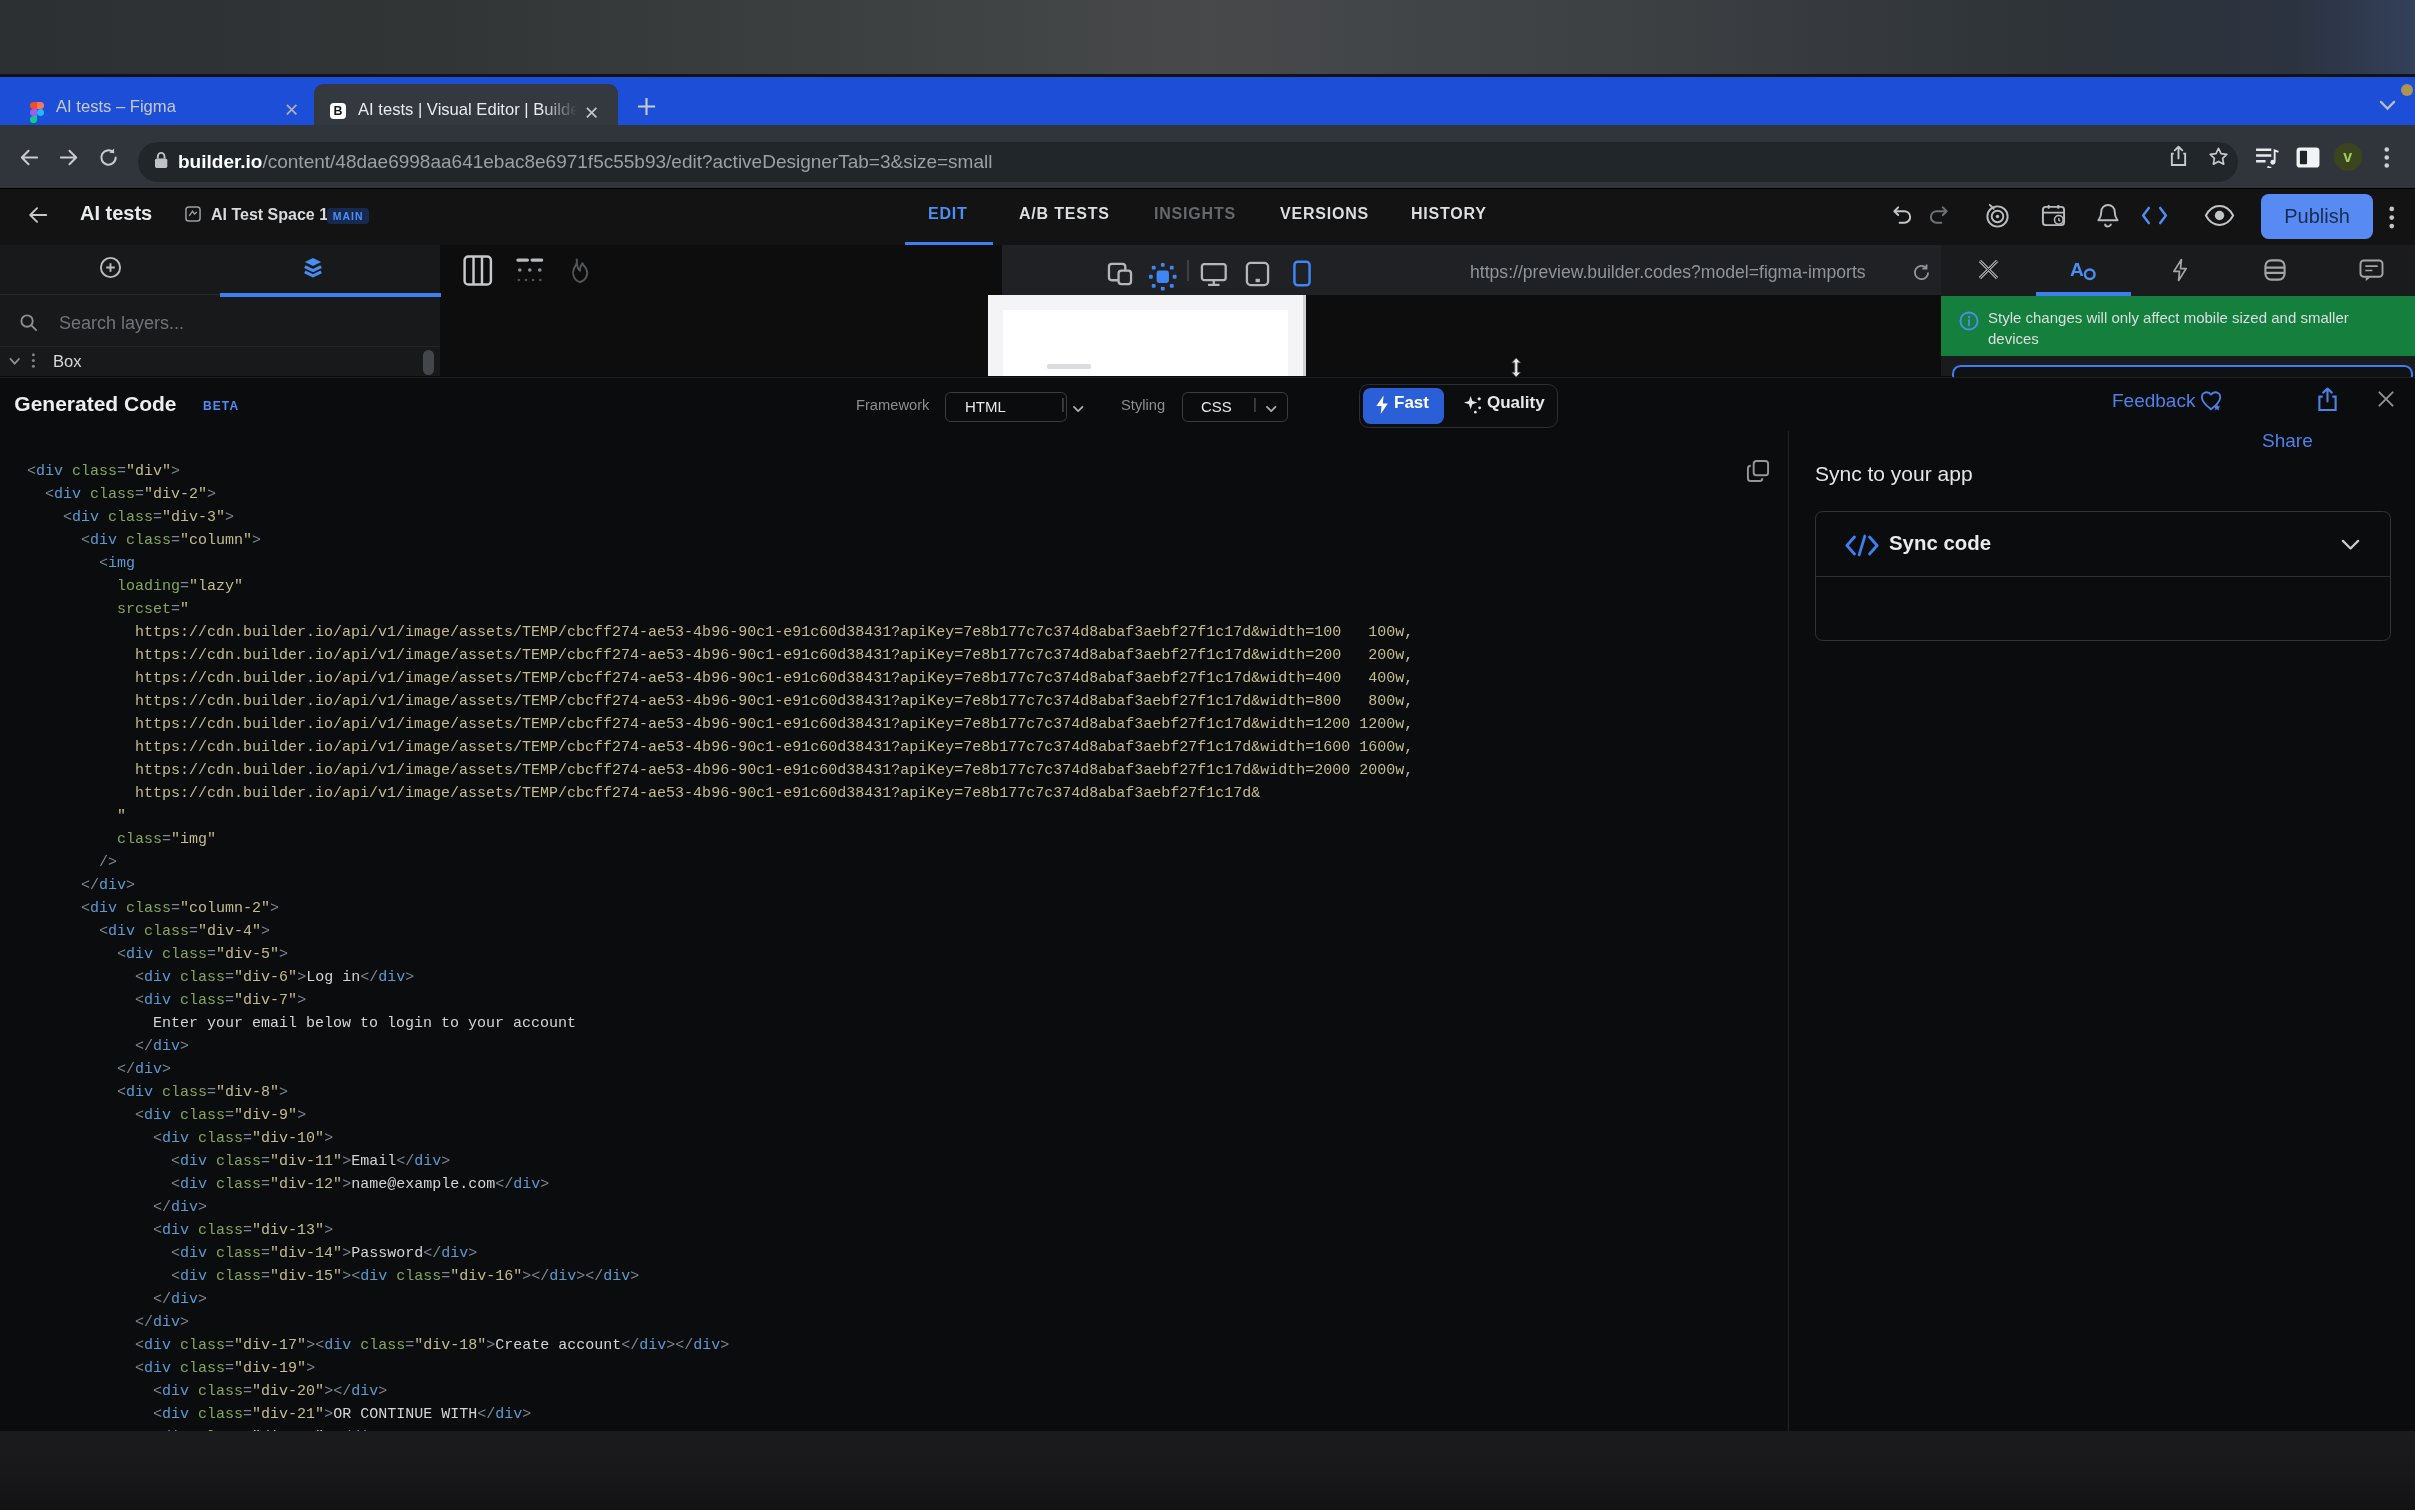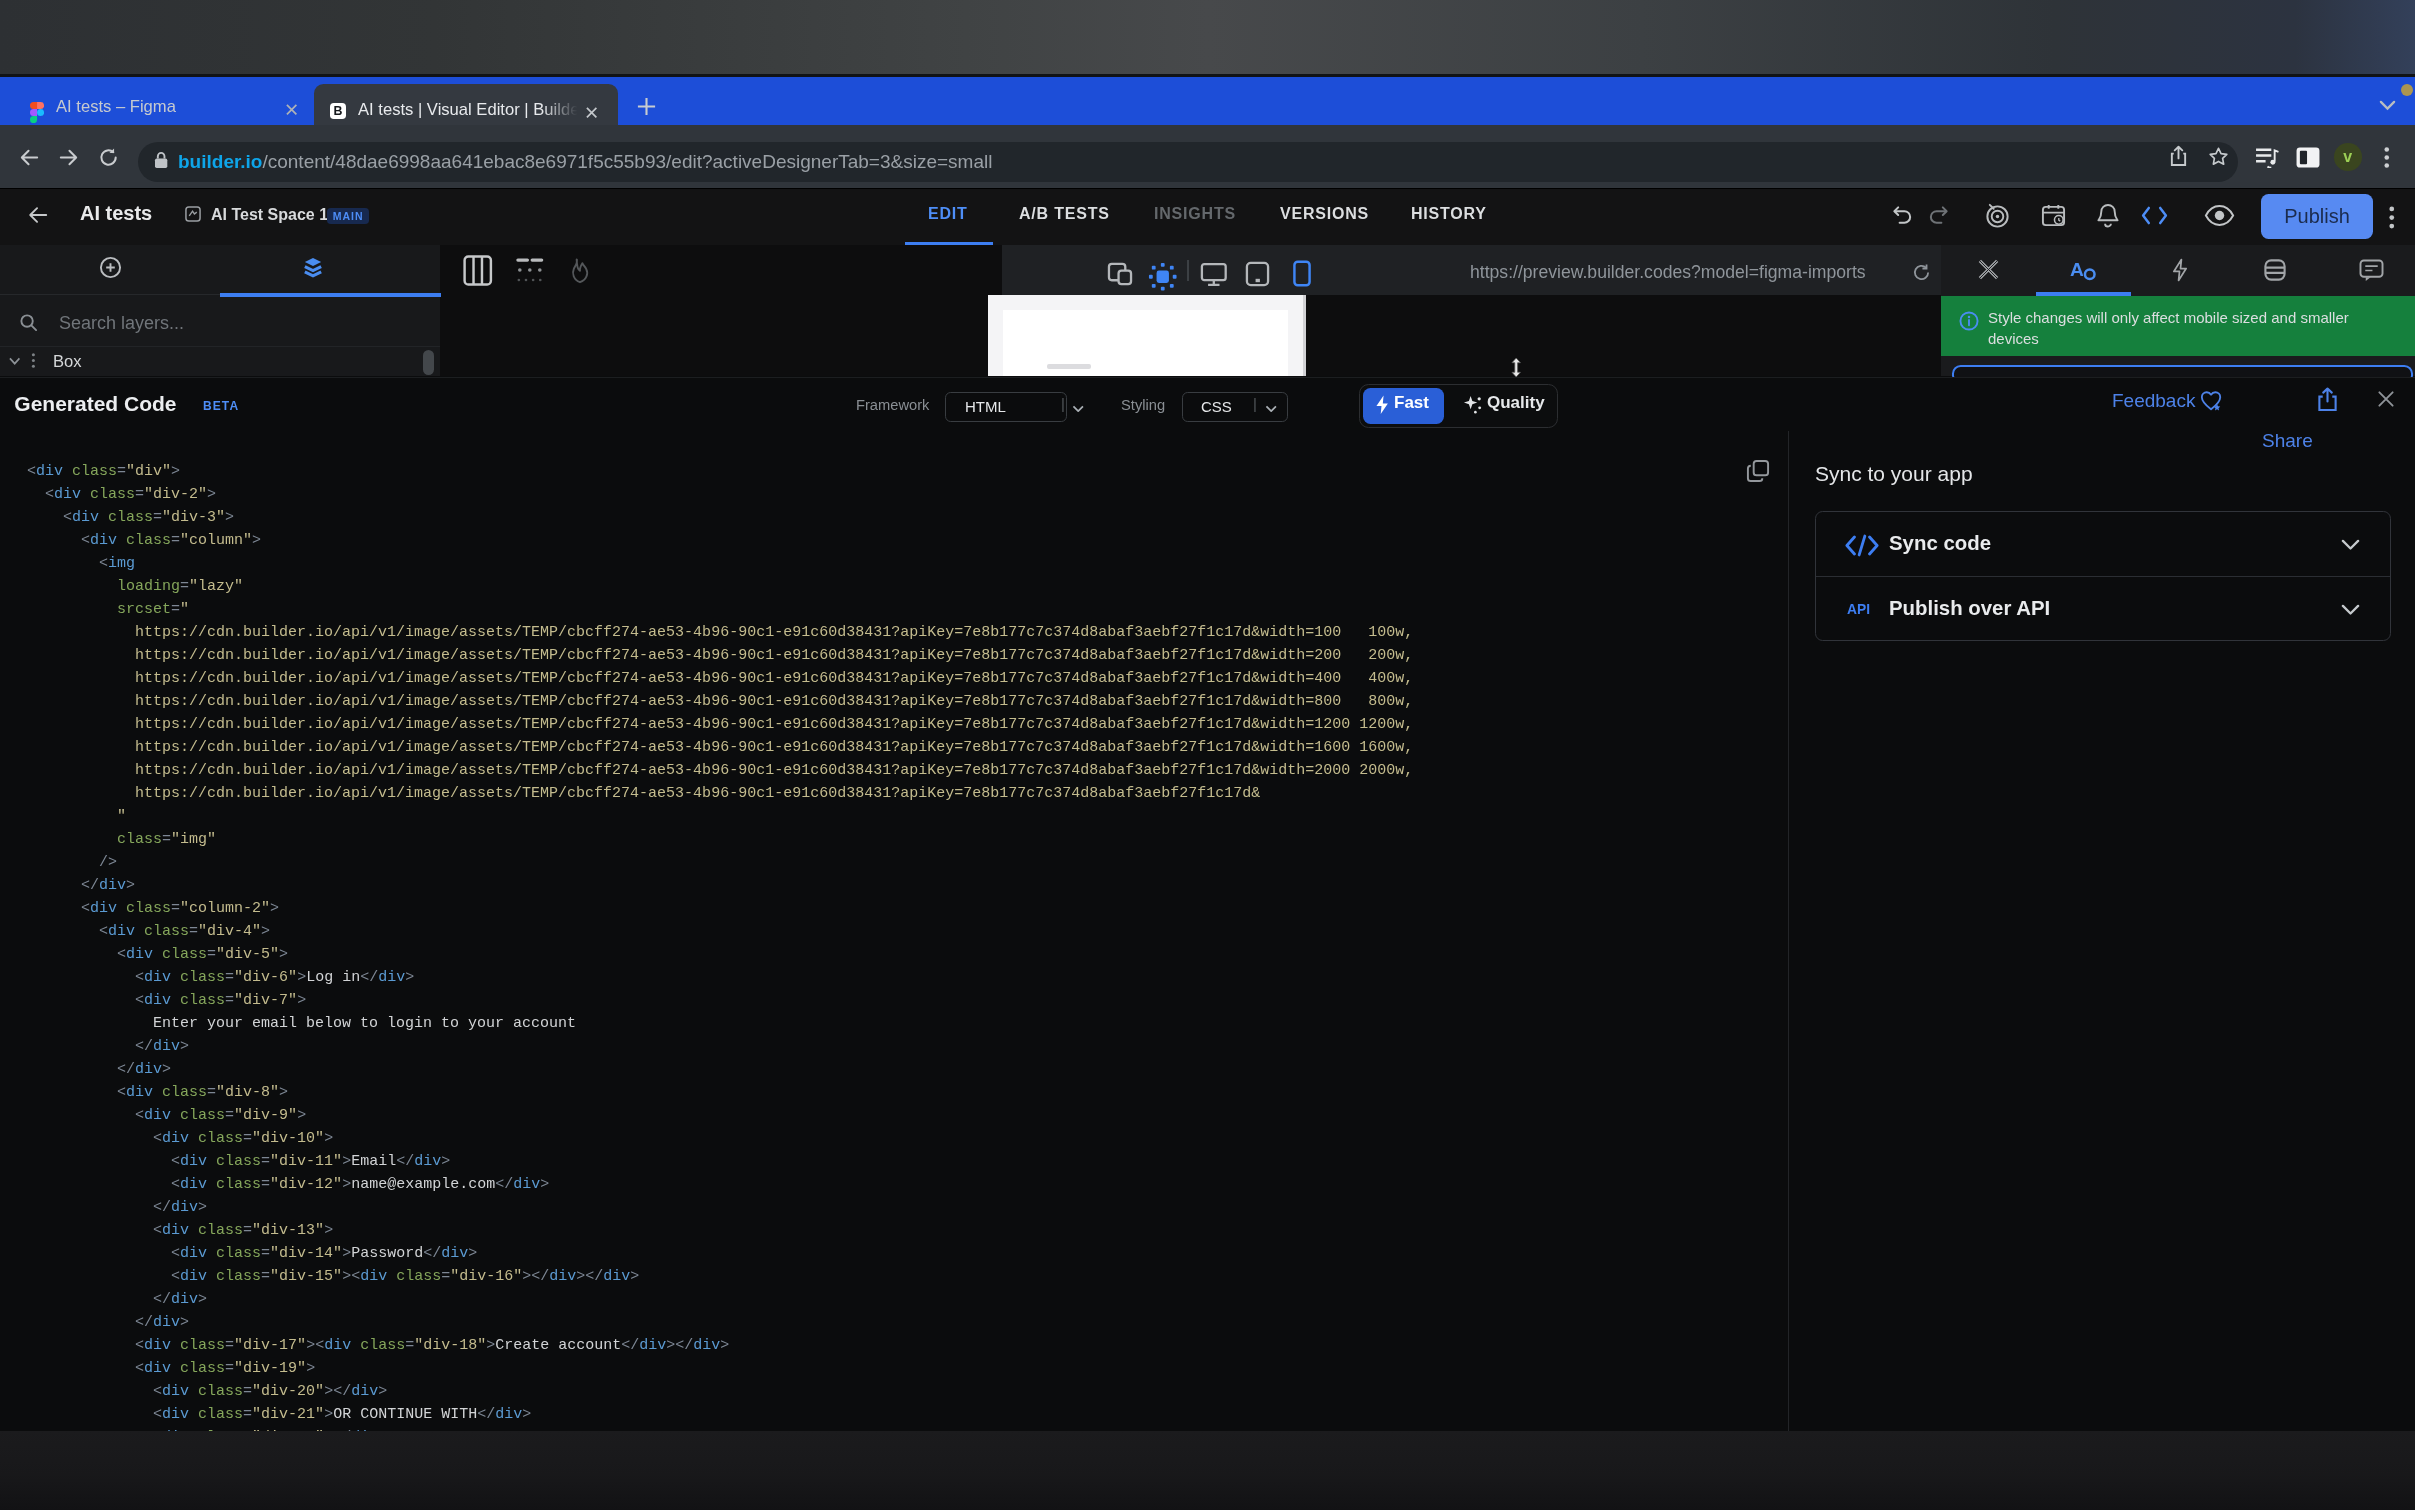--- a/index.html
+++ b/index.html
@@ -15,21 +15,21 @@
 
   
   #tabbar { left:0; top:77px; width:2416px; height:48px; background:#1d4ed8; }
   .tabtitle { font-size:16.6px; color:#c6cacf; white-space:nowrap; }
   #tab2 { left:314px; top:6.7px; width:304px; height:41px; background:#343940; border-radius:9.5px 9.5px 0 0; }
 
   
   #urlbar { left:0; top:125px; width:2416px; height:64px; background:#30353b; }
   #pill { left:138px; top:17px; width:2100px; height:40px; border-radius:20px; background:#21262b; }
   .urltext { font-size:19px; color:#9aa0a6; white-space:nowrap; }
-  .urlhost { color:#0ea5e9; font-weight:600;text-align:right; }
+  .urlhost { color:#ffffff; font-weight:600;text-align:right; }
 
   
   #toolbar { left:0; top:188px; width:2416px; height:57px; background:#131314; border-top:1px solid #000; }
   .navitem { position:absolute; top:16px; font-size:16px; font-weight:600; letter-spacing:0.8px; color:#dcdee0; }
   #publish { left:2261px; top:4.8px; width:112px; height:45px; background:#578af2; border-radius:7.6px;
      color:#1b2b4d; font-size:20px; font-weight:500; text-align:center; line-height:45px; }
 
   
   #workspace { left:0; top:245px; width:2416px; height:131px; background:#0d0d0e; }
   #leftpanel { left:0; top:0; width:440px; height:131px; background:#18191b; }
@@ -431,25 +431,18 @@
             <path d="M10 3 L2 12 L10 21" stroke="#3d7ef2" stroke-width="3" fill="none" stroke-linecap="round" stroke-linejoin="round"></path>
             <path d="M26 3 L34 12 L26 21" stroke="#3d7ef2" stroke-width="3" fill="none" stroke-linecap="round" stroke-linejoin="round"></path>
             <path d="M21 2 L15 22" stroke="#3d7ef2" stroke-width="3" stroke-linecap="round"></path>
           </svg>
           <div class="abs synctext" style="left:73px; top:20px;">Sync code</div>
           <svg class="abs" style="left:525px; top:27px;" width="19" height="11.4" viewBox="0 0 20 12">
             <path d="M2 2 L10 10 L18 2" stroke="#c6cacd" stroke-width="2.4" fill="none" stroke-linecap="round" stroke-linejoin="round"></path>
           </svg>
         </div>
         <div class="abs" style="left:0; top:64px; width:574px; height:1px; background:#2b2e33;"></div>
-        <div class="syncrow" style="top:65px;">
-          <div class="abs" style="left:31px; top:25px; font-size:13.8px; font-weight:800; color:#3d7ef2;">API</div>
-          <div class="abs synctext" style="left:73px; top:20px;">Publish over API</div>
-          <svg class="abs" style="left:525px; top:27px;" width="19" height="11.4" viewBox="0 0 20 12">
-            <path d="M2 2 L10 10 L18 2" stroke="#c6cacd" stroke-width="2.4" fill="none" stroke-linecap="round" stroke-linejoin="round"></path>
-          </svg>
-        </div>
       </div>
     </div>
   </div>
 
   <div class="abs" id="bottom"></div>
 
 
 </body></html>

